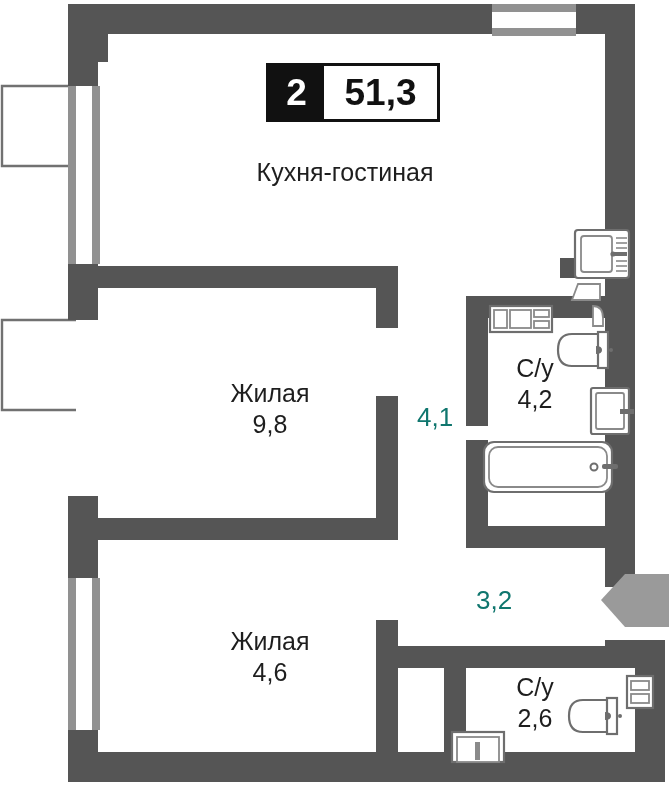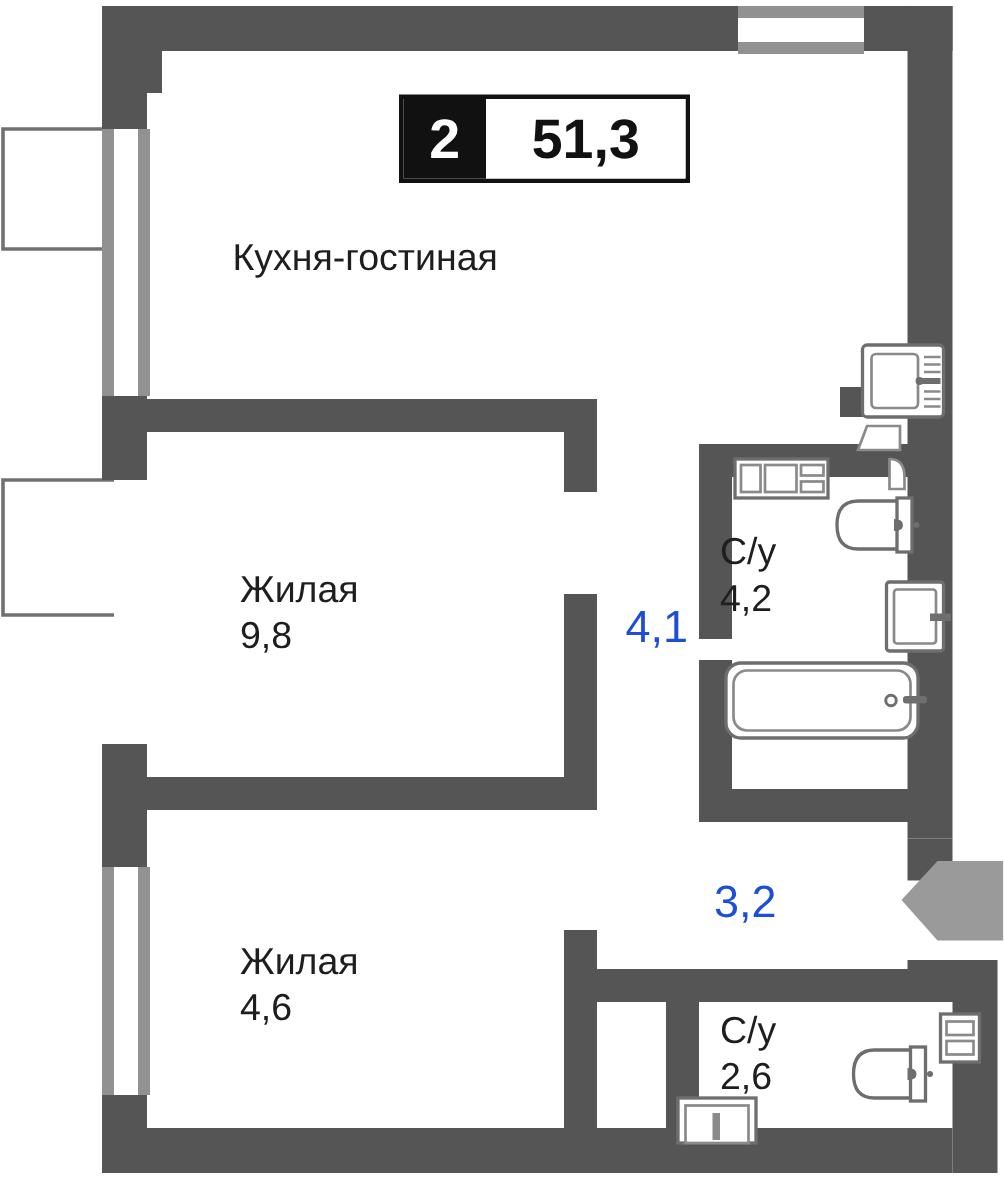--- a/index.html
+++ b/index.html
@@ -24,35 +24,36 @@
   }
   .wall { fill: #555555; }
   .window-frame { fill: #919191; }
   .window-glass { fill: #ffffff; }
   .balcony-line { fill: none; stroke: #717171; stroke-width: 2.4; }
   .fixture { fill: #ffffff; stroke: #6e6e6e; stroke-width: 2.2; }
   .fixture-thin { fill: #ffffff; stroke: #8a8a8a; stroke-width: 1.8; }
   .entry-arrow { fill: #9a9a9a; }
   .room-label {
     position: absolute;
+    text-align: center;
     color: #1e1e1e;
     font-family: "Liberation Sans", sans-serif;
     font-size: 25px;
     line-height: 1.22;
     letter-spacing: 0px;
     white-space: nowrap;
     pointer-events: none;
   }
   .room-label .rl-name { display: block; }
   .room-label .rl-area { display: block; }
   .area-only {
     position: absolute;
-    color: #1d4ed8;
-    font-family: "Liberation Sans", sans-serif;
-    font-size: 30px;
+    color: #0f766e;
+    font-family: "Liberation Sans", sans-serif;
+    font-size: 26px;
     white-space: nowrap;
   }
   #badge {
     position: absolute;
     left: 266px;
     top: 63px;
     height: 59px;
     display: flex;
     border: 3px solid #111111;
     box-sizing: border-box;
@@ -71,21 +72,21 @@
   }
   #badge .badge-area {
     background: #ffffff;
     color: #111111;
     min-width: 105px;
     display: flex;
     align-items: center;
     justify-content: center;
     font-size: 37px;
     font-weight: bold;
-    padding: 0 14px;
+    padding: 0 4px;
     font-family: "Liberation Sans", sans-serif;
   }
 </style>
 </head>
 <body>
 
 <div id="plan">
 
   <svg id="floorplan" viewBox="0 0 669 786">
 

